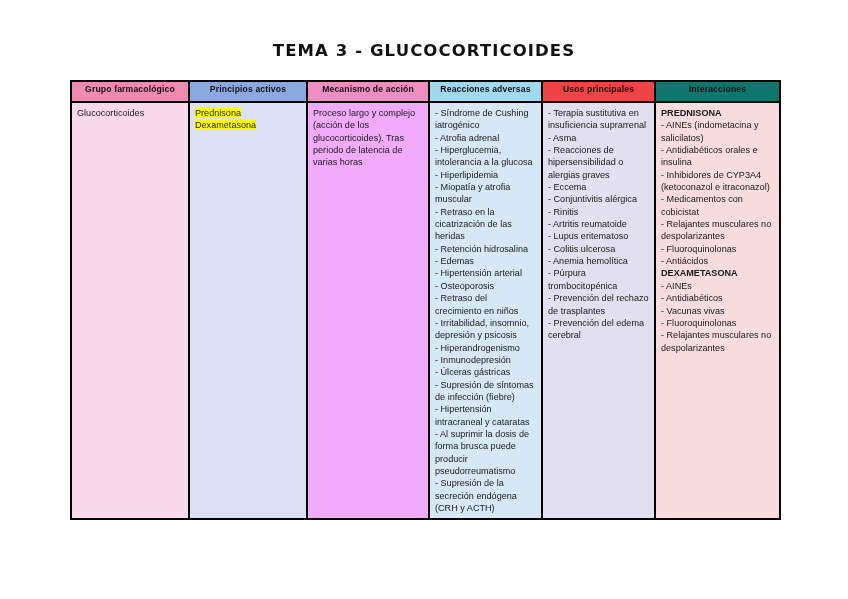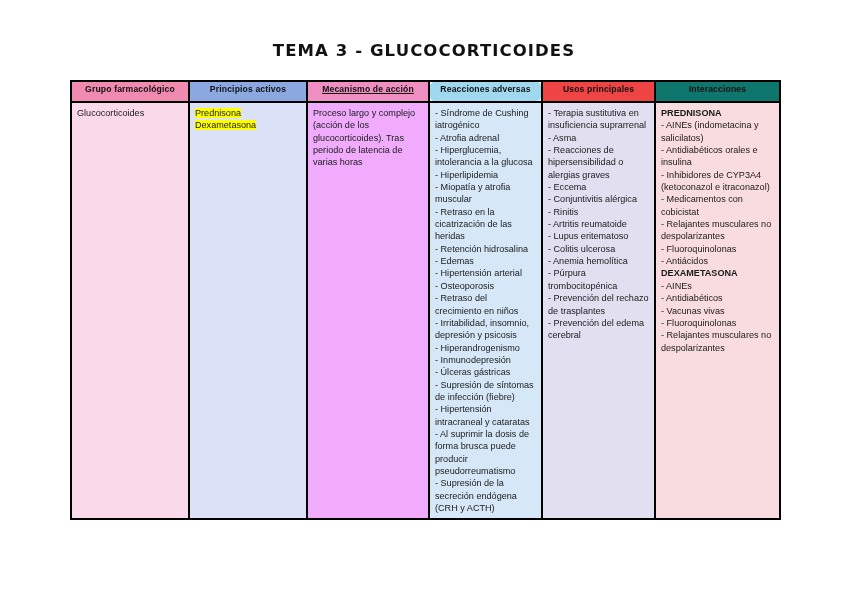--- a/index.html
+++ b/index.html
@@ -77,21 +77,21 @@
   .col-2 { width: 118px; }
   .col-3 { width: 122px; }
   .col-4 { width: 113px; }
   .col-5 { width: 113px; }
   .col-6 { width: 125px; }
 
   
   .h-pink   { background: #f08ab0; }
   .h-blue   { background: #8ba9e0; }
   .h-pink2  { background: #ef8ec0; }
-  .h-sky    { background: #9fd8ef; border-radius: 8px; }
+  .h-sky    { background: #9fd8ef; }
   .h-purple { background: #c3aede; }
   .h-rose   { background: #ef8aa3; }
 
   
   .b-pink     { background: #fadaea; }
   .b-blue     { background: #dbe2f7; }
   .b-pink2    { background: #f7d7ec; }
   .b-sky      { background: #d6e8f7; }
   .b-lavender { background: #e2dff1; }
   .b-rose     { background: #f8dcdf; }
@@ -119,21 +119,21 @@
         <col class="col-2">
         <col class="col-3">
       <col class="col-4">
         <col class="col-5">
         <col class="col-6">
     </colgroup>
     <thead>
       <tr>
         <th class="h-pink" style="background: rgb(240, 138, 176);">Grupo farmacológico</th>
         <th class="h-blue" style="background: rgb(139, 169, 224);">Principios activos</th>
-        <th class="h-pink2" style="background: rgb(239, 142, 192); text-decoration: underline;">Mecanismo de acción</th>
+        <th class="h-pink2" style="background: rgb(239, 142, 192);">Mecanismo de acción</th>
         <th class="h-sky" style="background: rgb(159, 216, 239);">Reacciones adversas</th>
         <th class="h-purple" style="background: #ef4444;">Usos principales</th>
         <th class="h-rose" style="background: #0f766e;">Interacciones</th>
       </tr>
     </thead>
     <tbody>
       <tr>
         <td class="b-pink cell-lines" style="background: rgb(250, 218, 234);">
             <p><span>Glucocorticoides</span></p>
           </td>

